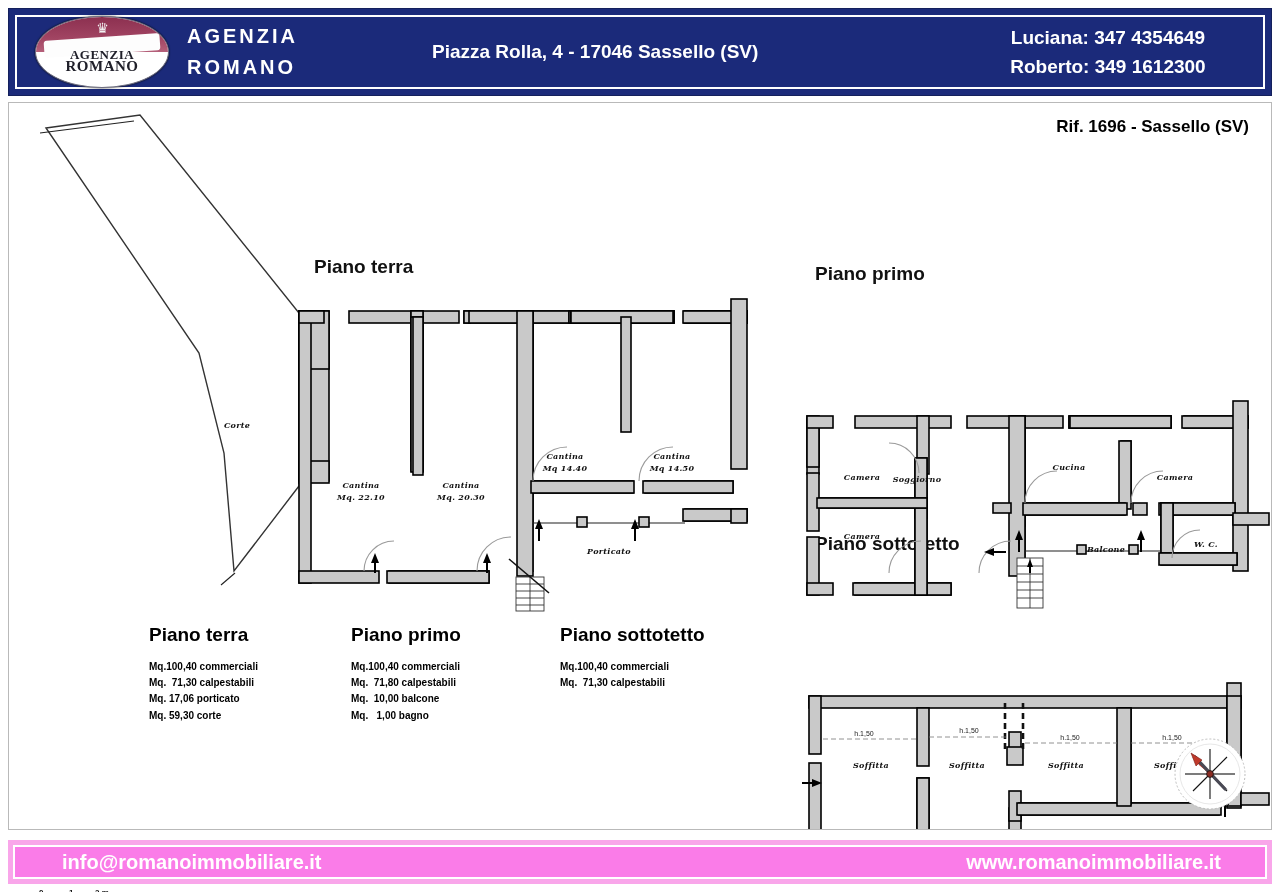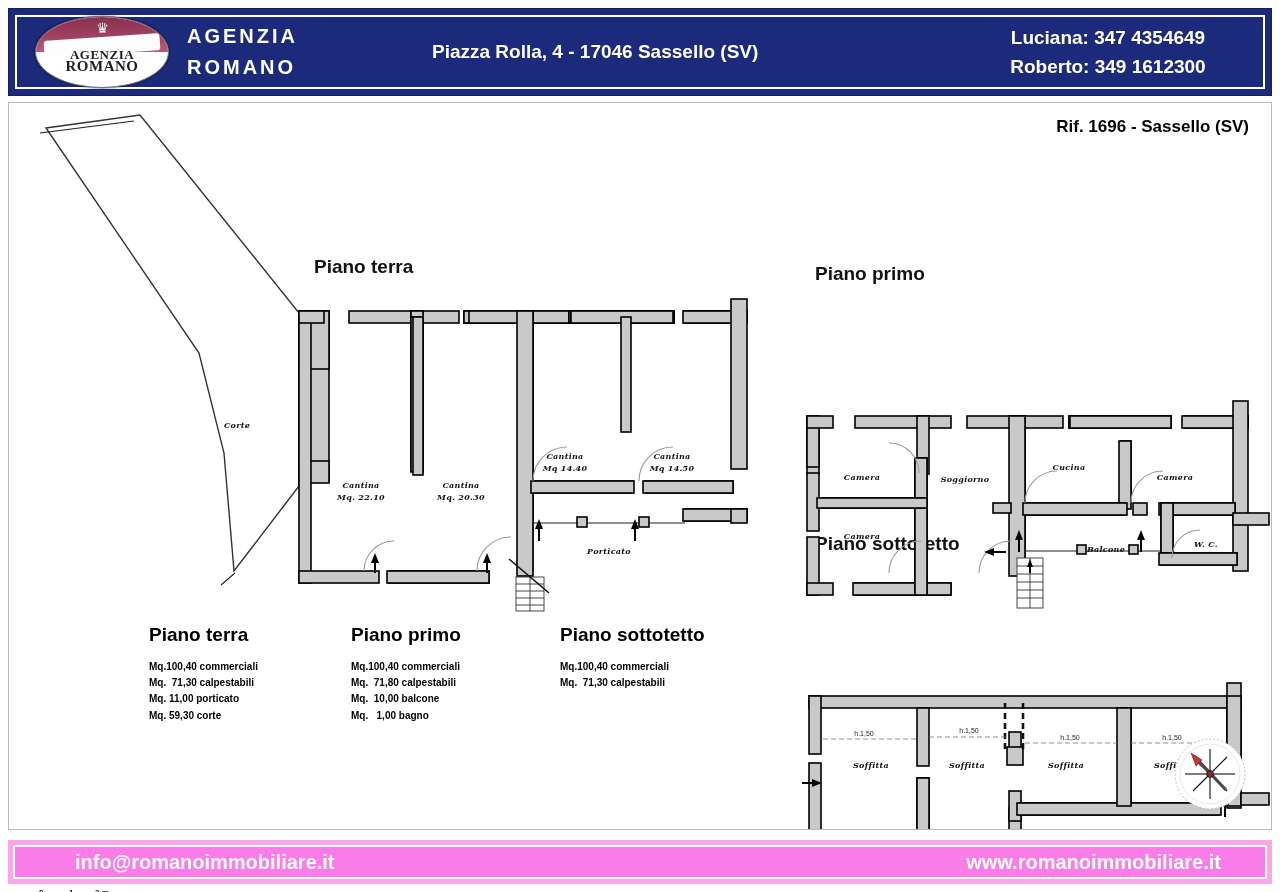--- a/index.html
+++ b/index.html
@@ -198,21 +198,21 @@
     position: absolute;
     left: 5px; top: 5px; right: 5px; bottom: 5px;
     border: 2px solid #ffffff;
     box-sizing: border-box;
     background: #fa7ce8;
     display: flex;
     align-items: center;
   }
   .footer-email {
     flex: 0 0 50%;
-    padding-left: 60px;
+    padding-left: 47px;
     box-sizing: border-box;
     color: #ffffff;
     font-size: 20px;
     font-weight: bold;
     text-align: left;
   }
   .footer-site {
     flex: 0 0 50%;
     padding-right: 44px;
     box-sizing: border-box;
@@ -509,21 +509,21 @@
   </div>
   <div class="rlabel" style="left:663px; top:360px;">
     <span class="ln">Cantina</span>
     <span class="ln">Mq 14.50</span>
   </div>
   <div class="rlabel" style="left:600px; top:448px;">Porticato</div>
   <div class="rlabel" style="left:228px; top:322px;">Corte</div>
 
   <div class="rlabel" style="left:853px; top:374px;">Camera</div>
   <div class="rlabel" style="left:853px; top:433px;">Camera</div>
-  <div class="rlabel" style="left:956px; top:376px;">Soggiorno</div>
+  <div class="rlabel" style="left:908px; top:376px;">Soggiorno</div>
   <div class="rlabel" style="left:1060px; top:364px;">Cucina</div>
   <div class="rlabel" style="left:1166px; top:374px;">Camera</div>
   <div class="rlabel" style="left:1197px; top:441px;">W. C.</div>
   <div class="rlabel" style="left:1097px; top:446px;">Balcone</div>
 
   <div class="rlabel" style="left:862px; top:662px;">Soffitta</div>
   <div class="rlabel" style="left:958px; top:662px;">Soffitta</div>
   <div class="rlabel" style="left:1057px; top:662px;">Soffitta</div>
   <div class="rlabel" style="left:1163px; top:662px;">Soffitta</div>
 
@@ -531,21 +531,21 @@
   <div class="hlabel" style="left:960px; top:627px;">h.1,50</div>
   <div class="hlabel" style="left:1061px; top:634px;">h.1,50</div>
   <div class="hlabel" style="left:1163px; top:634px;">h.1,50</div>
   <div class="hlabel" style="left:855px; top:741px;">h.1,50</div>
   <div class="hlabel" style="left:960px; top:748px;">h.1,50</div>
 
   <div class="legend-col" style="left:140px; top:521px; width:200px;">
     <div class="legend-head">Piano terra</div>
     <div class="legend-line">Mq.100,40 commerciali</div>
     <div class="legend-line">Mq.  71,30 calpestabili</div>
-    <div class="legend-line">Mq. 11,00 porticato</div>
+    <div class="legend-line">Mq. 17,06 porticato</div>
     <div class="legend-line">Mq. 59,30 corte</div>
   </div>
 
   <div class="legend-col" style="left:342px; top:521px; width:205px;">
     <div class="legend-head">Piano primo</div>
     <div class="legend-line">Mq.100,40 commerciali</div>
     <div class="legend-line">Mq.  71,80 calpestabili</div>
     <div class="legend-line">Mq.  10,00 balcone</div>
     <div class="legend-line">Mq.   1,00 bagno</div>
   </div>

